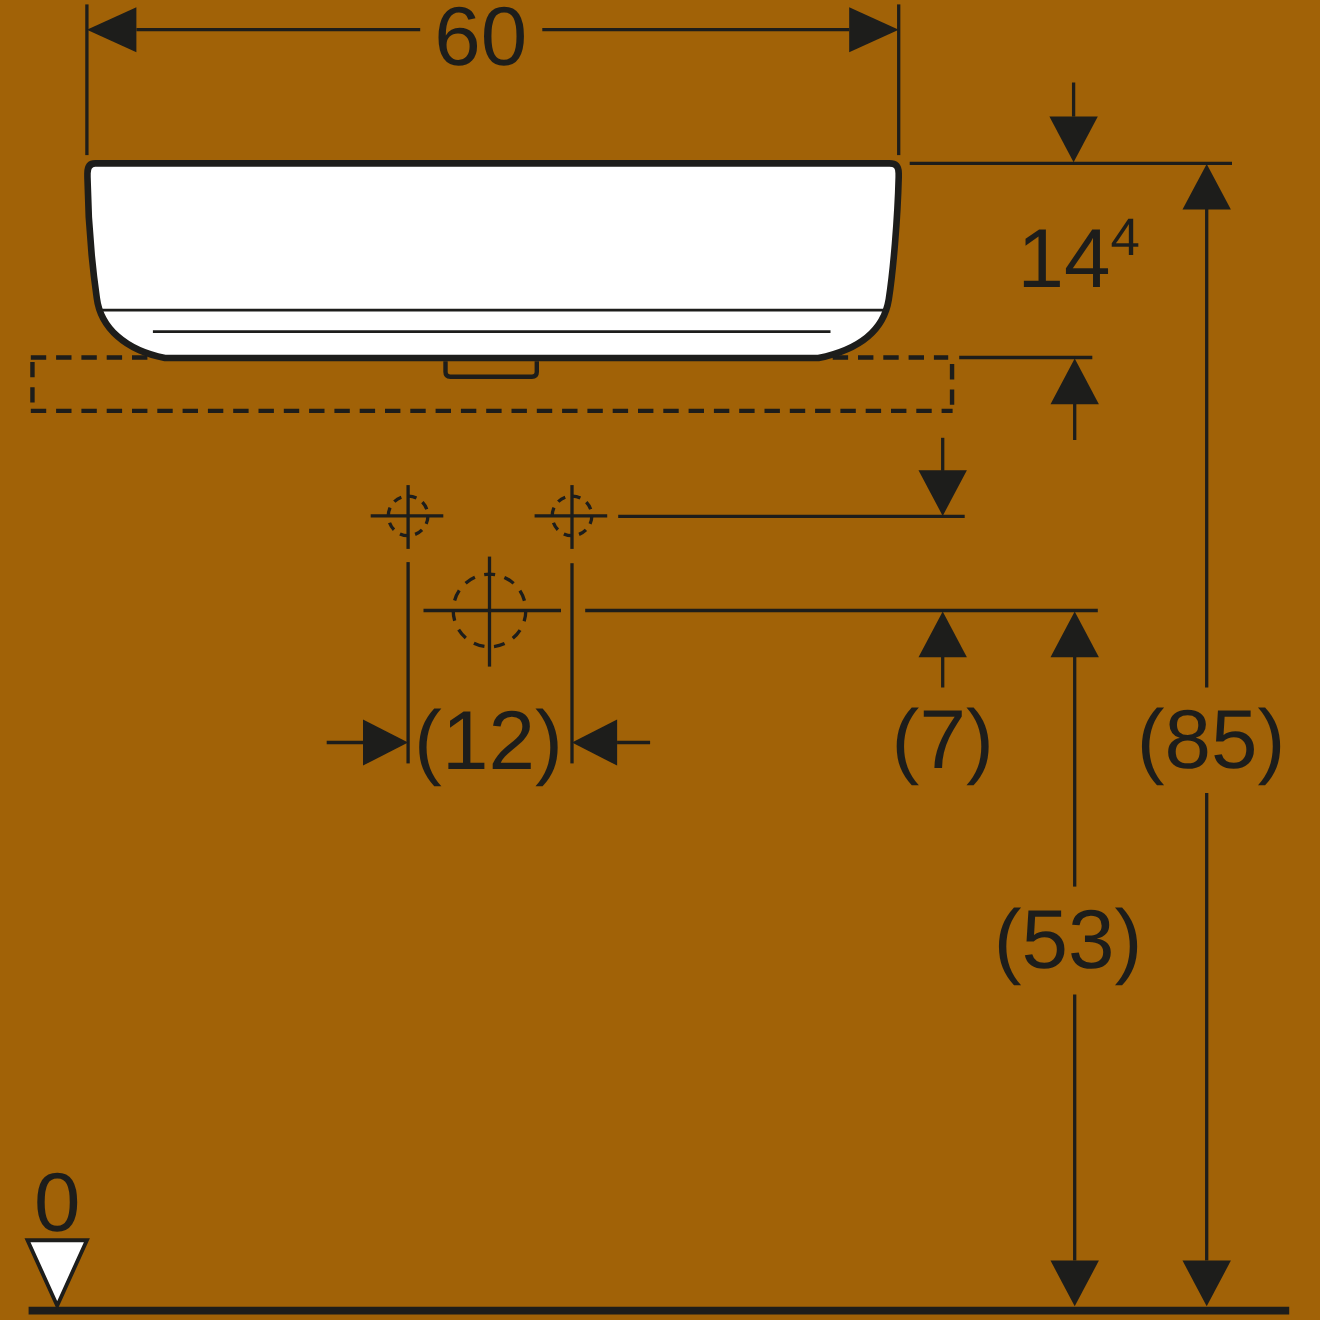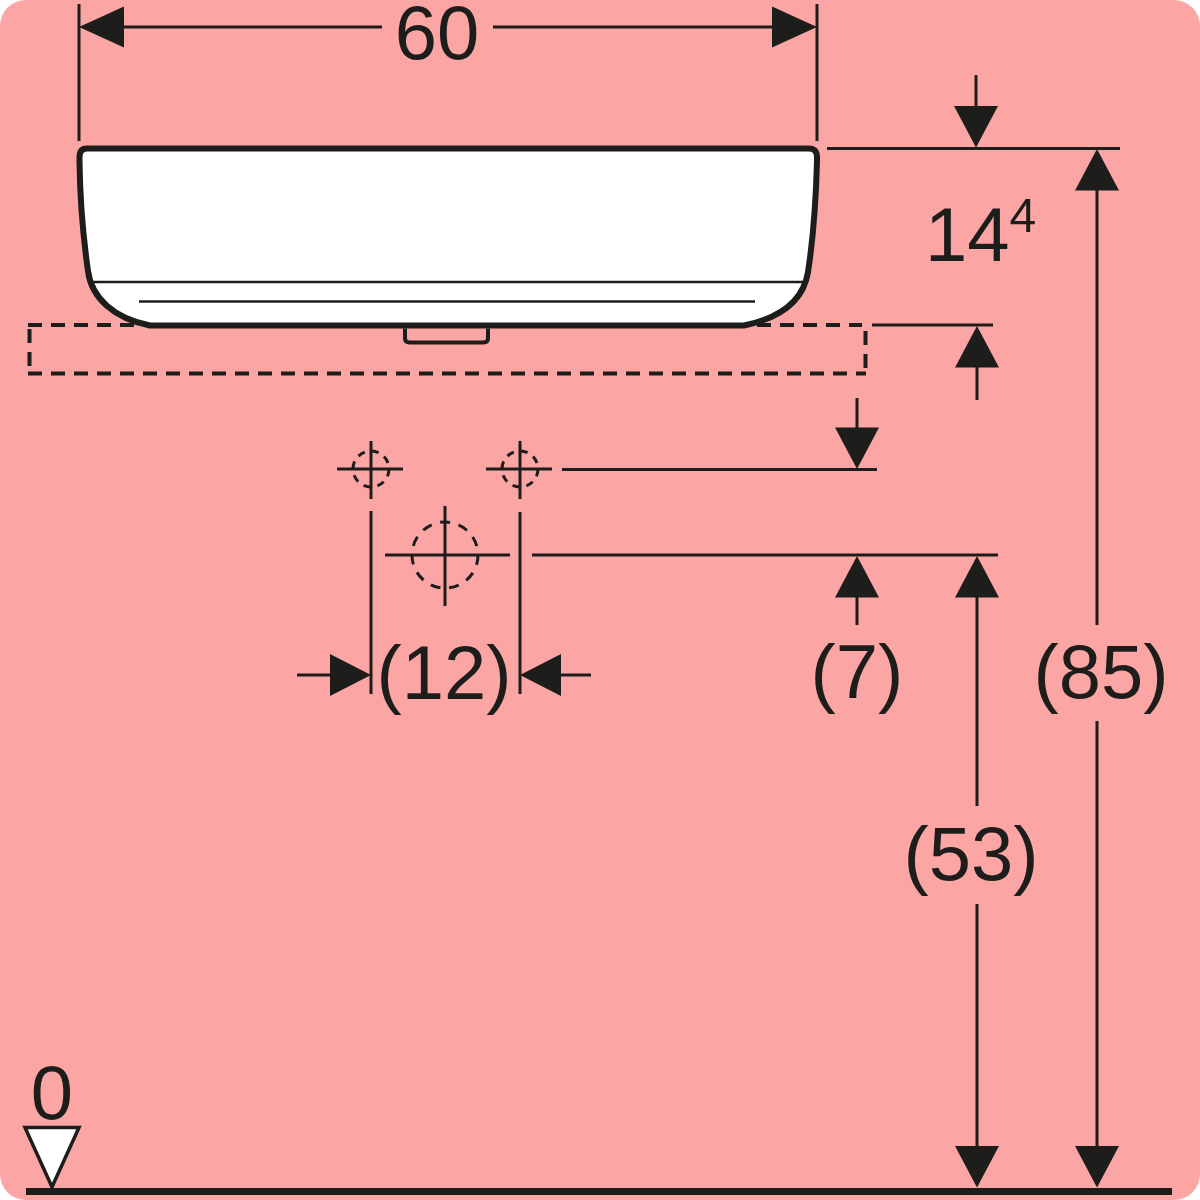--- a/index.html
+++ b/index.html
@@ -7,23 +7,22 @@
     padding: 0;
     background: #ffffff;
     width: 1200px;
     height: 1200px;
     font-family: "Liberation Sans", sans-serif;
   }
   .stage {
     position: relative;
     width: 1200px;
     height: 1200px;
-    background: #fca5a5;
+    background: #a16207;
     overflow: hidden;
-    border-radius: 26px;
   }
   svg { display: block; }
   text {
     font-family: "Liberation Sans", sans-serif;
     font-size: 76px;
     fill: #1d1d1b;
   }
   .sup { font-size: 48px; }
 </style>
 </head>

